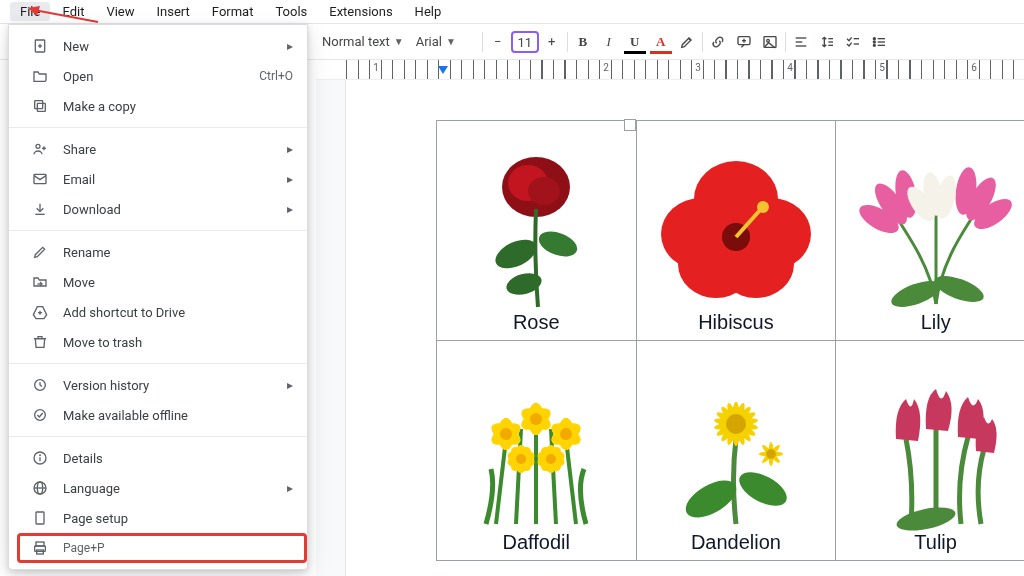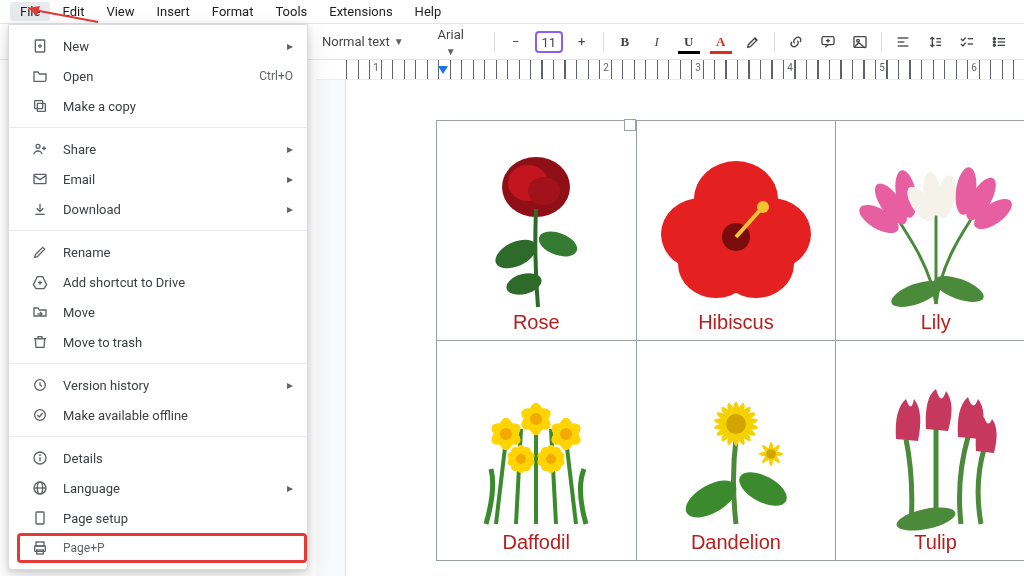--- a/index.html
+++ b/index.html
@@ -79,33 +79,33 @@
   .dd-row.highlight {
     outline: 3px solid #e53935;
     outline-offset: -3px;
     border-radius: 4px;
   }
 
   
   .toolbar {
     display: flex;
     align-items: center;
-    gap: 6px;
+    gap: 0;
     height: 36px;
     padding: 0 8px 0 316px;
     border-bottom: 1px solid #e4e6e8;
     font-size: 13px;
     color: #444746;
     background:#fff;
   }
   .tb-sel {
     display:flex; align-items:center; gap:4px;
     padding:2px 6px; border-radius:4px; cursor:pointer;
   }
-  .tb-sel.font { width:70px;flex-direction:column; }
+  .tb-sel.font { width:70px; }
   .tb-caret { font-size:10px; color:#5f6368; }
   .tb-btn {
     width:26px; height:26px;
     display:flex; align-items:center; justify-content:center;
     border-radius:4px; cursor:pointer; color:#444746;
   }
   .tb-btn svg, .dd-icon svg { display:block; }
   .tb-size {
     width:28px; height:22px;
     border:2px solid #8b5cf6; border-radius:4px;
@@ -166,21 +166,21 @@
   .flower-table{
     border-collapse:collapse;
     width:600px;
   }
   .flower-table td{
     border:1px solid #9aa0a6;
     width:200px; height:220px;
     text-align:center; vertical-align:bottom;
     padding:8px 4px 6px;
     font-family:Arial,sans-serif;
-    font-size:20px; color:#b91c1c;
+    font-size:20px; color:#0f172a;
   }
   .flower-img{
     height:165px;
     display:flex; align-items:center; justify-content:center;
   }
   .sel-handle{
     position:absolute;
     width:12px;height:12px;
     border:1px solid #9aa0a6;
     background:#fff;
@@ -279,36 +279,36 @@
     <span class="dd-icon">
       <svg width="16" height="16" viewBox="0 0 24 24" fill="none" stroke="#5f6368" stroke-width="2">
           <path d="M4 20l4-1 11-11-3-3L5 16z"></path>
         </svg>
     </span>
     <span class="dd-label">Rename</span>
   </div>
   <div class="dd-row">
     <span class="dd-icon">
       <svg width="16" height="16" viewBox="0 0 24 24" fill="none" stroke="#5f6368" stroke-width="2">
+          <path d="M3 6h6l2 3h10v9H3z"></path>
+          <polyline points="12 12 15 15 12 18"></polyline>
+          <line x1="8" y1="15" x2="15" y2="15"></line>
+        </svg>
+    </span>
+    <span class="dd-label">Move</span>
+  </div>
+  <div class="dd-row">
+    <span class="dd-icon">
+      <svg width="16" height="16" viewBox="0 0 24 24" fill="none" stroke="#5f6368" stroke-width="2">
           <polygon points="8 4 16 4 22 16 18 22 6 22 2 16"></polygon>
           <line x1="12" y1="10" x2="12" y2="16"></line>
           <line x1="9" y1="13" x2="15" y2="13"></line>
         </svg>
     </span>
     <span class="dd-label">Add shortcut to Drive</span>
-  </div>
-  <div class="dd-row">
-    <span class="dd-icon">
-      <svg width="16" height="16" viewBox="0 0 24 24" fill="none" stroke="#5f6368" stroke-width="2">
-          <path d="M3 6h6l2 3h10v9H3z"></path>
-          <polyline points="12 12 15 15 12 18"></polyline>
-          <line x1="8" y1="15" x2="15" y2="15"></line>
-        </svg>
-    </span>
-    <span class="dd-label">Move</span>
   </div>
   <div class="dd-row">
     <span class="dd-icon">
       <svg width="16" height="16" viewBox="0 0 24 24" fill="none" stroke="#5f6368" stroke-width="2">
           <path d="M5 7h14l-1 13H6z"></path>
           <line x1="3" y1="7" x2="21" y2="7"></line>
           <path d="M9 7V4h6v3"></path>
         </svg>
     </span>
     <span class="dd-label">Move to trash</span>

